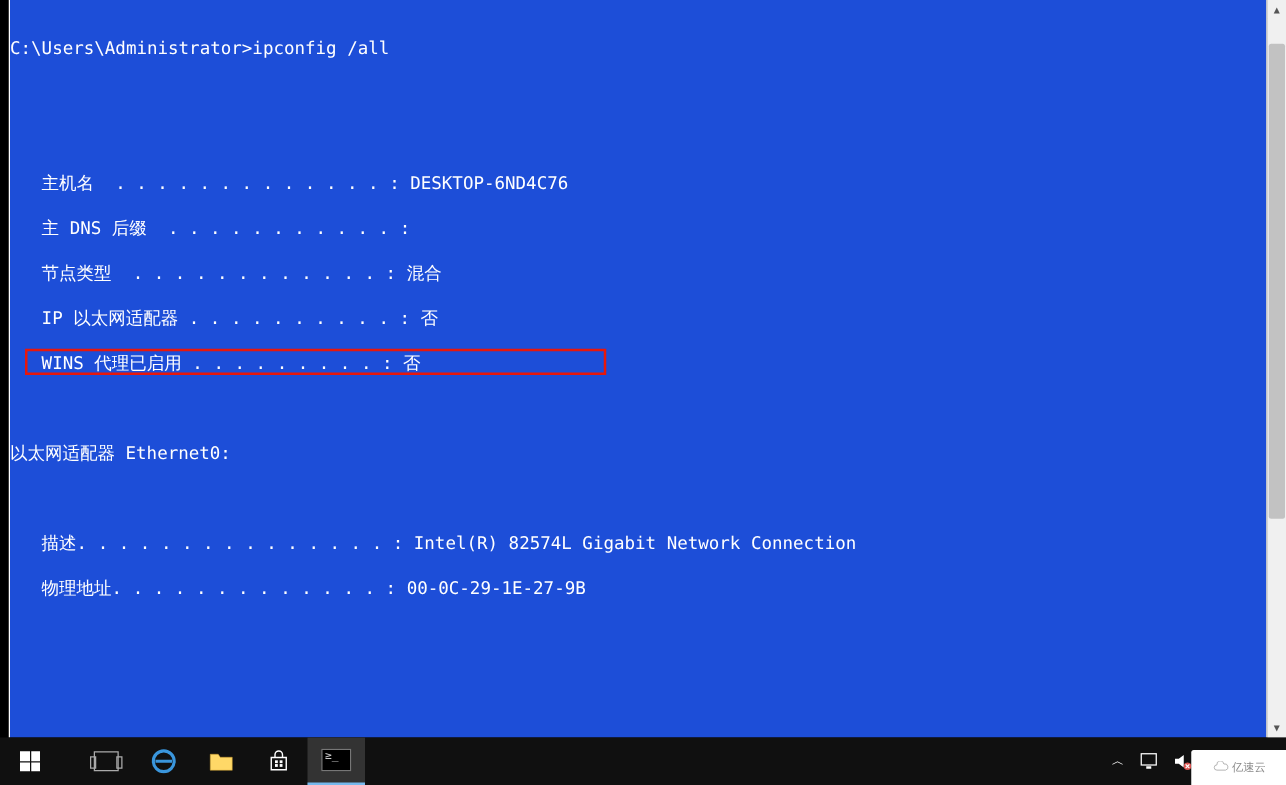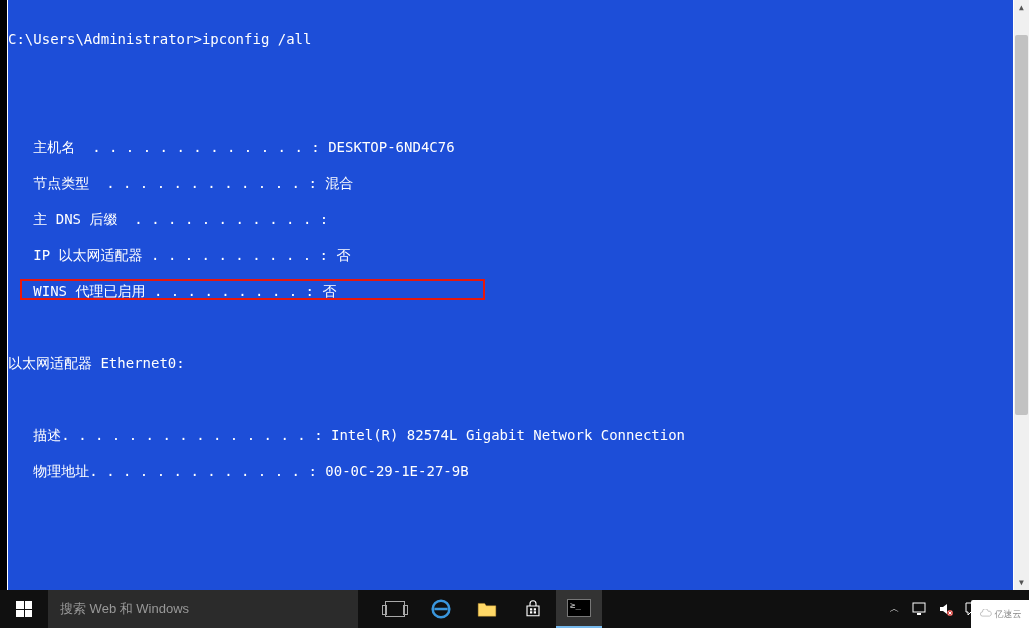--- a/index.html
+++ b/index.html
@@ -170,21 +170,21 @@
       font-family: "Microsoft YaHei", sans-serif;
       font-size: 11px;
       text-align: center;
       line-height: 14px;
       padding: 0 4px;
     }
     .watermark {
       position: absolute;
       bottom: 0;
       right: 0;
-      width: 58px;
+      width: 76px;
       height: 28px;
       background: #fff;
       color: #888;
       display: flex;
       align-items: center;
       justify-content: center;
       font-size: 9px;
       font-family: "Microsoft YaHei", sans-serif;
       border-radius: 2px 0 0 0;
     }
@@ -201,22 +201,22 @@
   </style>
 </head>
 <body>
 
 <div class="terminal-border-left"></div>
 <div class="terminal">
 <span class="line"><span>C:\Users\Administrator&gt;</span><span>ipconfig /all</span></span>
 <span class="line"> </span>
 <span class="line"> </span>
 <span class="line">   <span>主机名</span>  . . . . . . . . . . . . . : <span>DESKTOP-6ND4C76</span></span>
+<span class="line">   <span>主 DNS 后缀</span>  . . . . . . . . . . . : <span></span></span>
 <span class="line">   <span>节点类型</span>  . . . . . . . . . . . . : <span>混合</span></span>
-<span class="line">   <span>主 DNS 后缀</span>  . . . . . . . . . . . : <span></span></span>
 <span class="line">   <span>IP 以太网适配器</span> . . . . . . . . . . : <span>否</span></span>
 <span class="line">   <span>WINS 代理已启用</span> . . . . . . . . . : <span>否</span></span>
 <span class="line"> </span>
 <span class="line">以太网适配器 Ethernet0:</span>
 <span class="line"> </span>
 <span class="line">   <span>描述</span>. . . . . . . . . . . . . . . : <span>Intel(R) 82574L Gigabit Network Connection</span></span>
 <span class="line">   <span>物理地址</span>. . . . . . . . . . . . . : <span>00-0C-29-1E-27-9B</span></span>
 
 
 
@@ -247,23 +247,20 @@
 
 <div class="taskbar">
   <div class="start-btn">
     <div class="win-logo">
       <div></div>
         <div></div>
         <div></div>
         <div></div>
     </div>
   </div>
-  <div class="search-box">
-    <span>搜索 Web 和 Windows</span>
-  </div>
   <div class="task-icons">
     <div class="task-icon">
       <div class="taskview-icon"></div>
     </div>
     <div class="task-icon">
       <svg class="edge-icon" viewBox="0 0 24 24">
           <circle cx="12" cy="12" r="10" fill="none" stroke="#3a96dd" stroke-width="3"></circle>
           <path d="M4 12 h16" stroke="#3a96dd" stroke-width="3"></path>
         </svg>
     </div>

